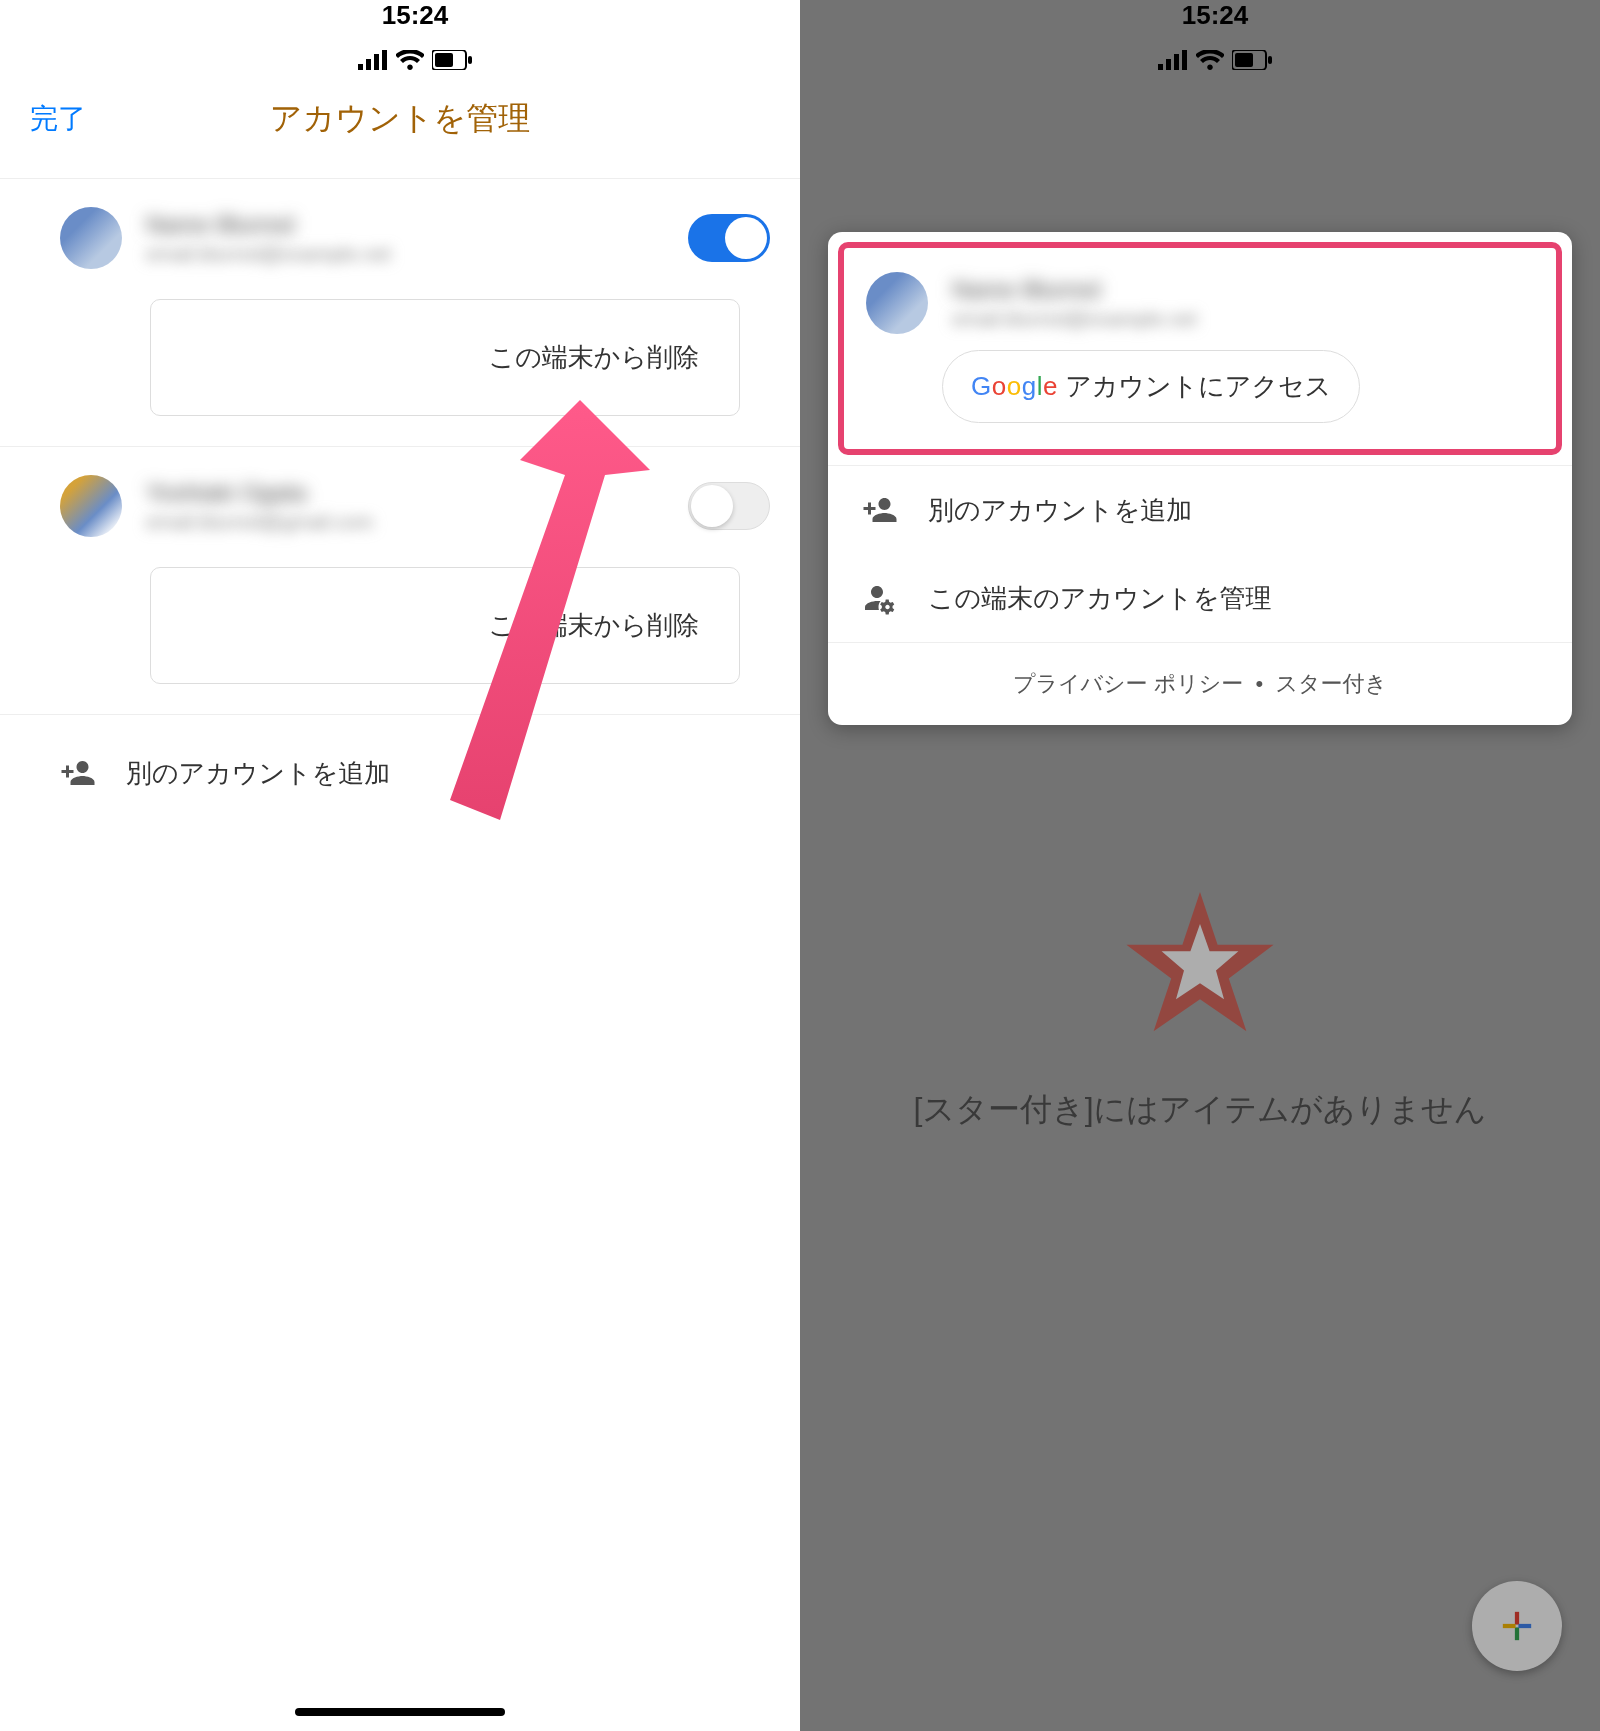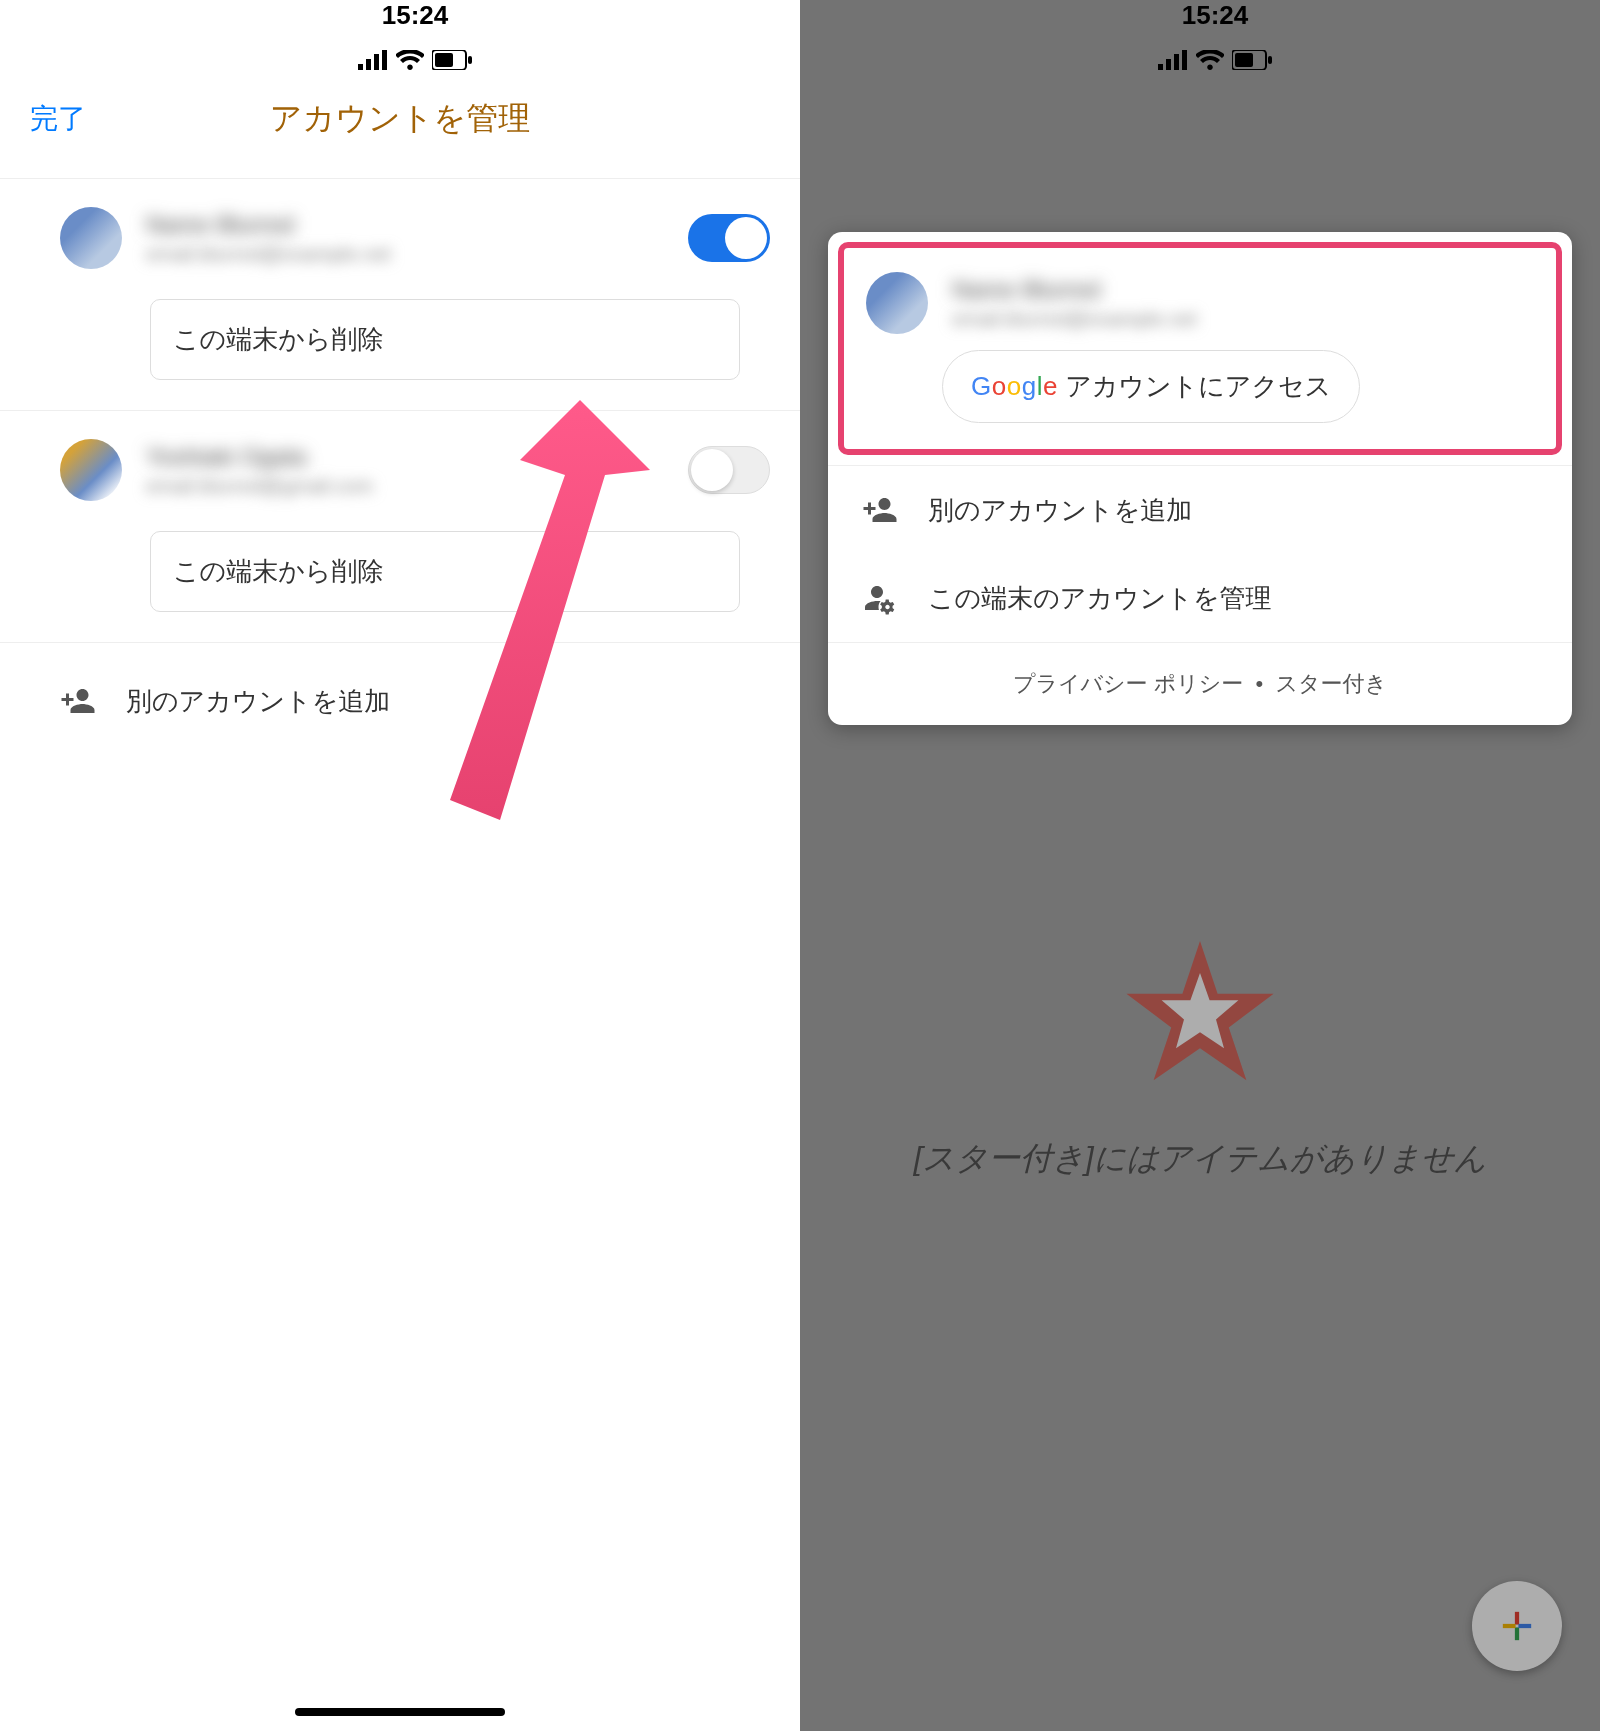--- a/index.html
+++ b/index.html
@@ -86,22 +86,22 @@
     .toggle.off::after {
       content:""; position:absolute; left:2px; top:2px;
       width:42px; height:42px; border-radius:50%; background:#fff;
       box-shadow:0 2px 5px rgba(0,0,0,.2);
     }
 
     .remove-btn {
       margin: 12px 60px 30px 150px;
       border: 1px solid #ddd;
       border-radius: 10px;
-      text-align: left;
-      padding: 22px;
+      text-align: right;
+      padding: 40px;
       font-size: 26px;
       color: #333;
     }
 
     .add-row {
       display: flex;
       align-items: center;
       gap: 30px;
       padding: 40px 30px 40px 60px;
       border-top: 1px solid #eee;
@@ -192,25 +192,24 @@
     .footer-links {
       text-align:center;
       padding: 26px;
       font-size: 22px;
       color: #555;
       border-top:1px solid #eee;
     }
 
     .empty-state {
       position:absolute;
-      top: 933px;
+      top: 884px;
       left:0; right:0;
       text-align:center;
       z-index:0;
-      font-style:italic;
     }
     .star-shape {
       width:160px; height:160px;
       margin: 0 auto 40px auto;
       position:relative;
     }
     .star-shape svg { width:100%; height:100%; }
     .empty-text {
       font-size: 32px;
       color:#555;

